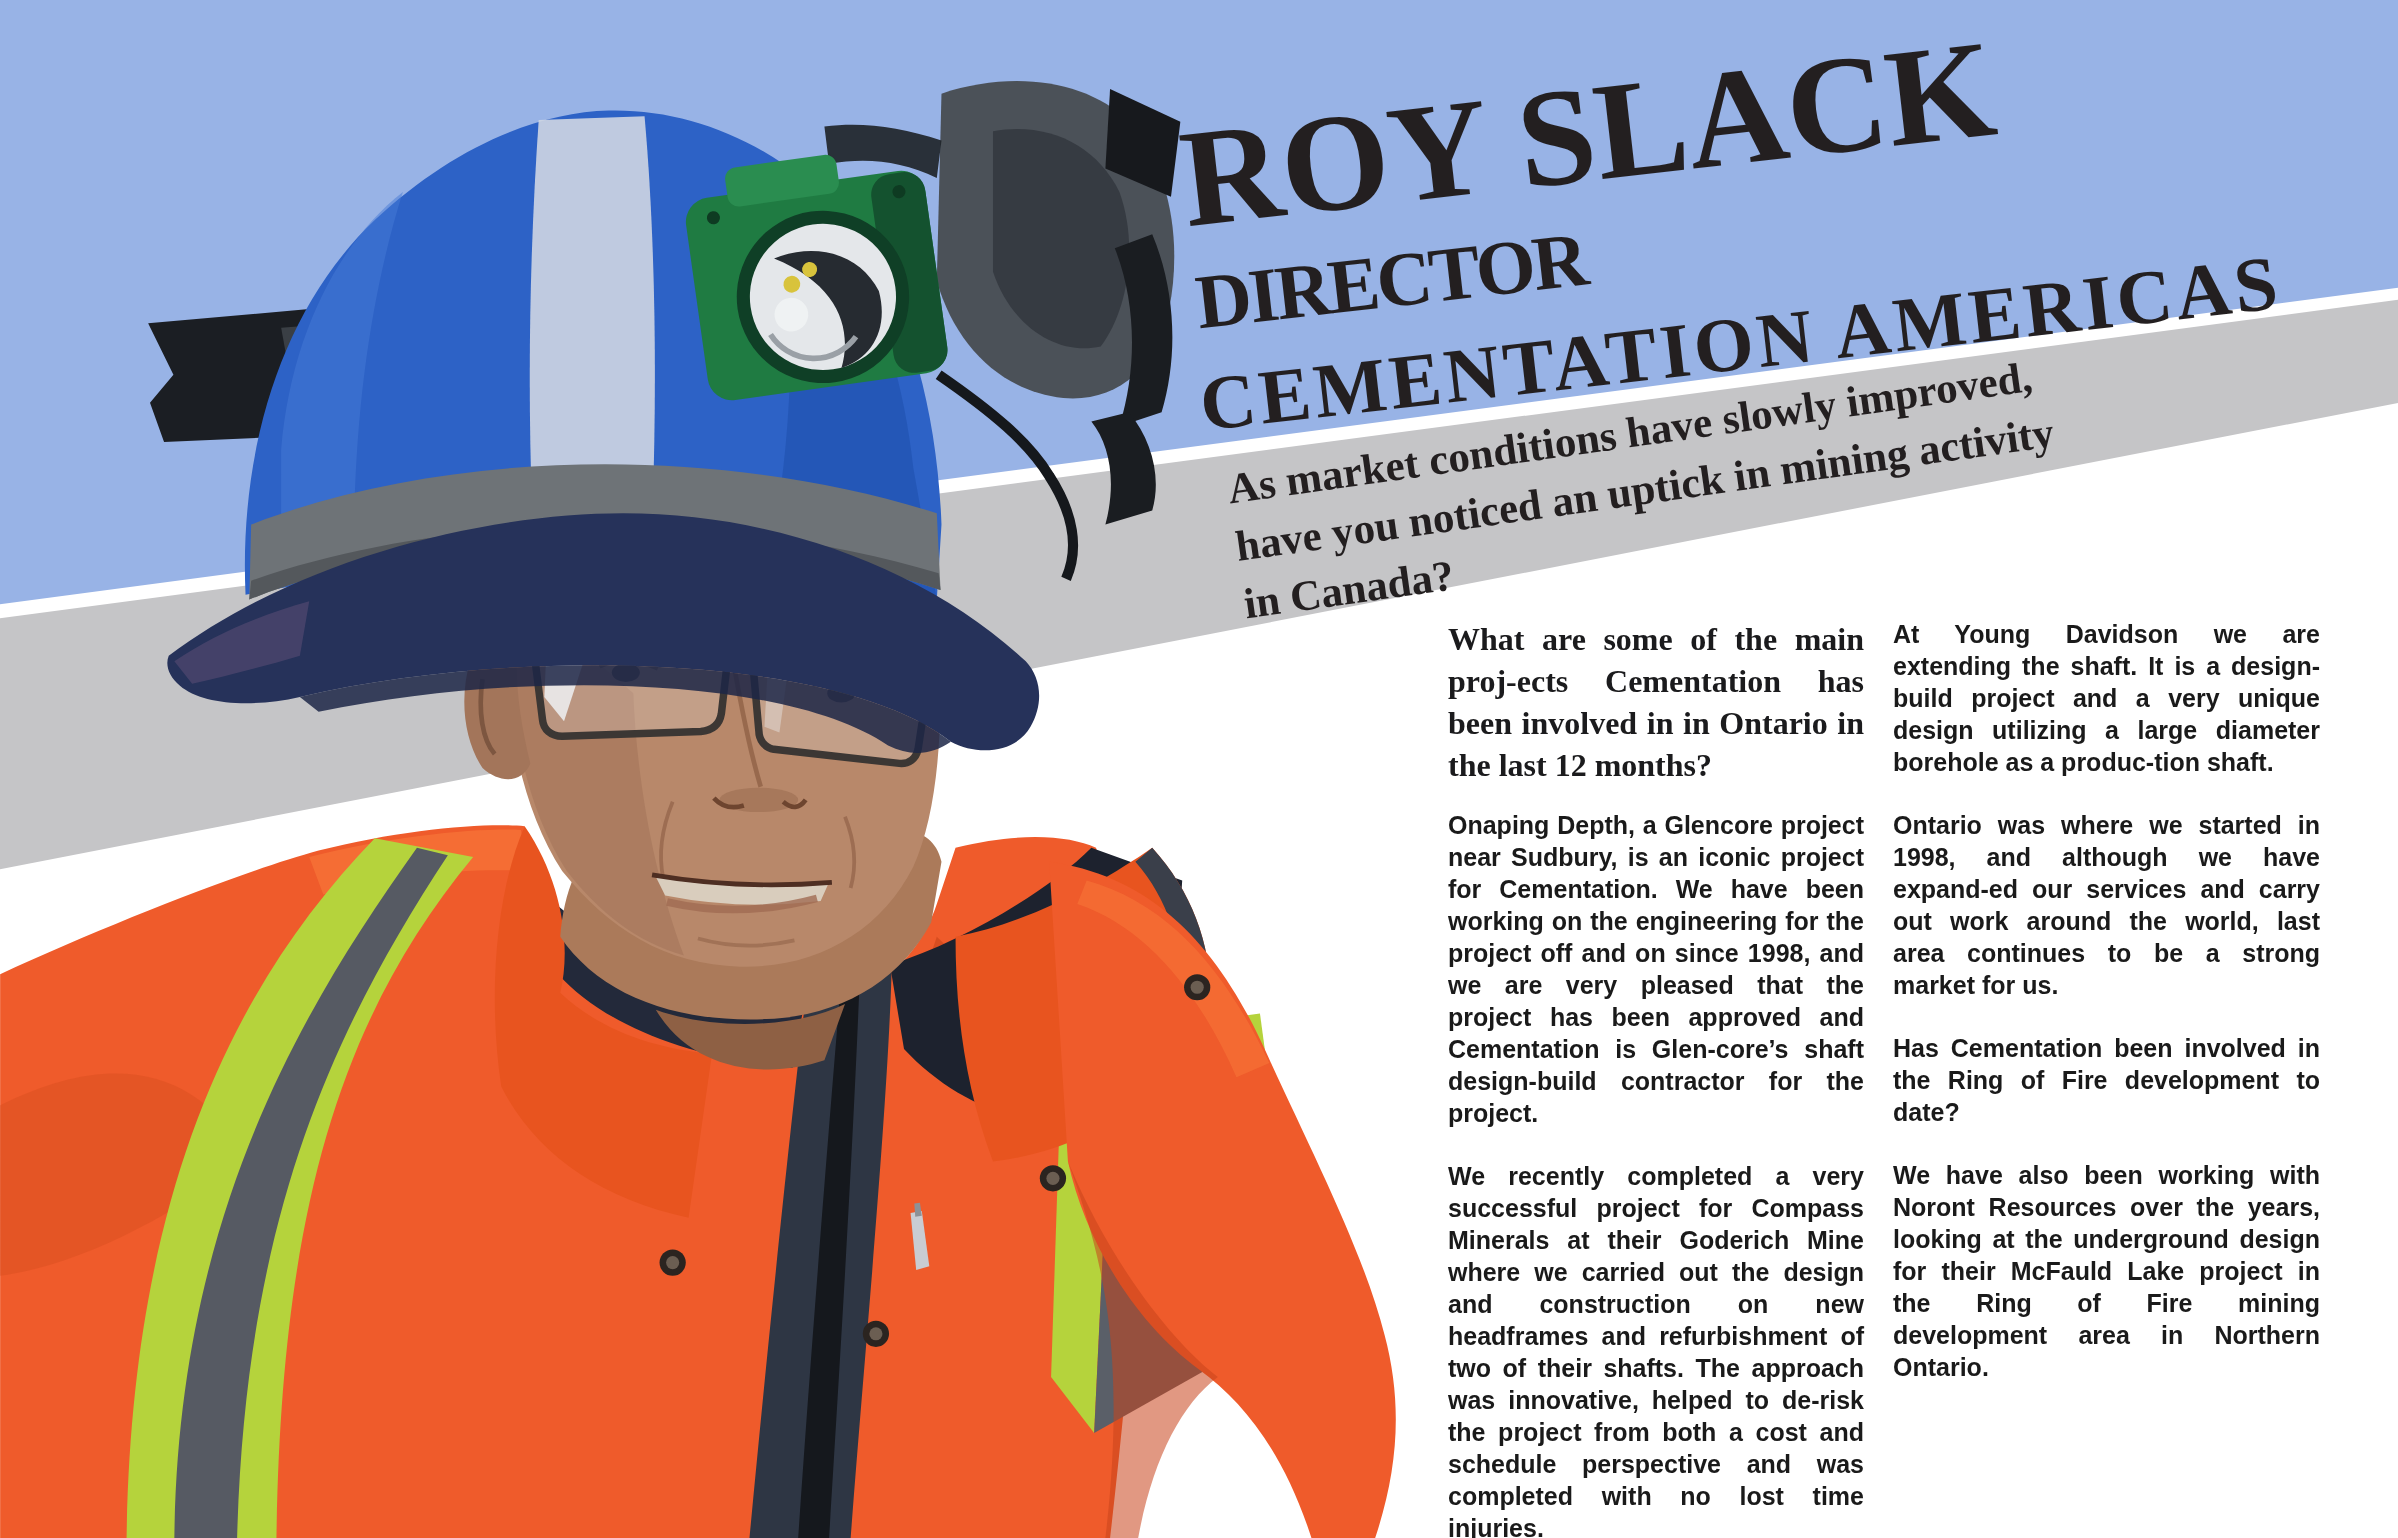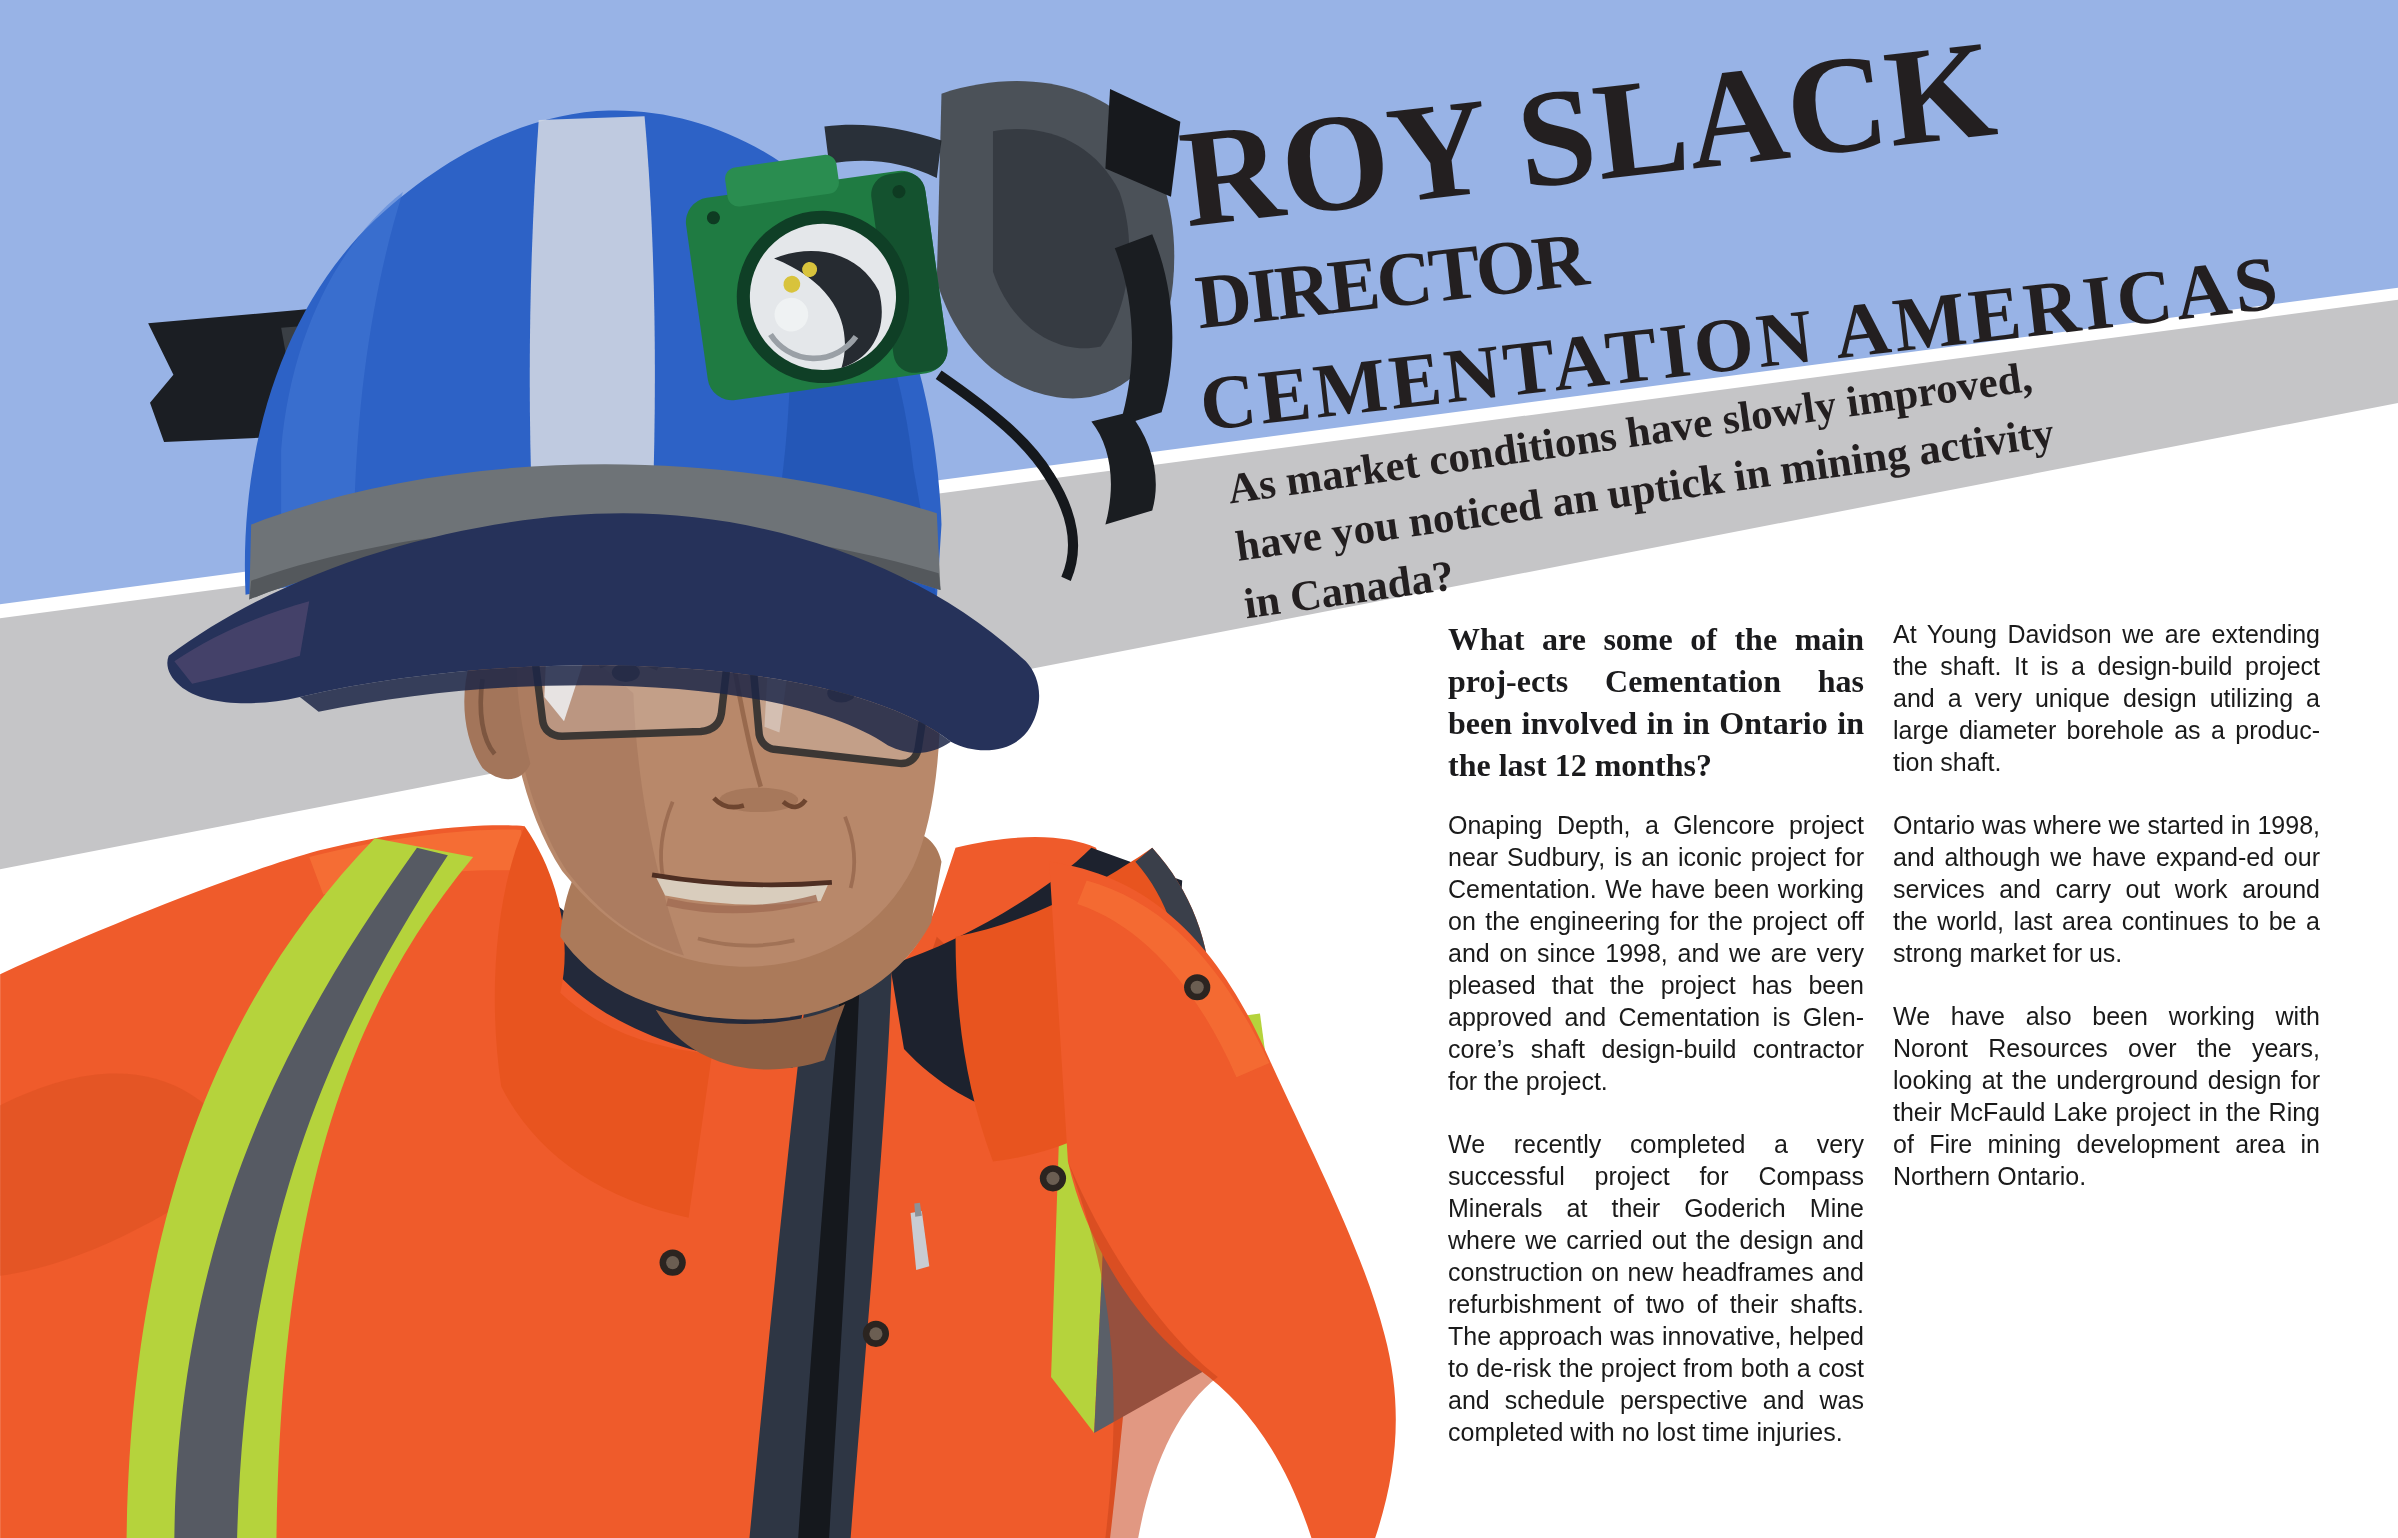--- a/index.html
+++ b/index.html
@@ -16,21 +16,21 @@
   .q-banner{position:absolute;left:1224px;top:461px;transform-origin:0 0;transform:rotate(-8deg);
             font-family:"Liberation Serif",serif;font-weight:bold;color:#231f20;
             font-size:43px;line-height:58px;white-space:pre-line;}
   
   .col{position:absolute;top:618px;color:#1a1a1a;font-size:25px;line-height:32px;
        text-align:justify;}
   .col1{left:1448px;width:416px;}
   .col2{left:1893px;width:427px;}
   .col .q-head{font-family:"Liberation Serif",serif;font-weight:bold;color:#1b1b1d;
        font-size:32px;line-height:42px;margin:0 0 22.5px 0;}
-  .col p{margin:0 0 31px 0;}
+  .col p{margin:0 0 31px 0;font-weight:bold;}
   .col p:last-child{margin-bottom:0;}
   .portrait{position:absolute;left:0;top:0;width:1424px;height:1538px;}
 </style>
 </head>
 <body>
 
 <div class="page">
 
   <svg class="bands" viewBox="0 0 2560 1642" preserveAspectRatio="none">
     <polygon points="0,0 2560,0 2560,307 0,645" fill="#98b3e6"></polygon>
@@ -47,20 +47,21 @@
 
   <div class="col col1">
     <div class="q-head">What are some of the main proj-ects Cementation has been involved in in Ontario in the last 12 months?</div>
     <p>Onaping Depth, a Glencore project near Sudbury, is an iconic project for Cementation. We have been working on the engineering for the project off and on since 1998, and we are very pleased that the project has been approved and Cementation is Glen-core’s shaft design-build contractor for the project.</p>
     <p>We recently completed a very successful project for Compass Minerals at their Goderich Mine where we carried out the design and construction on new headframes and refurbishment of two of their shafts. The approach was innovative, helped to de-risk the project from both a cost and schedule perspective and was completed with no lost time injuries.</p>
   </div>
 
   <div class="col col2">
     <p>At Young Davidson we are extending the shaft. It is a design-build project and a very unique design utilizing a large diameter borehole as a produc-tion shaft.</p>
     <p>Ontario was where we started in 1998, and although we have expand-ed our services and carry out work around the world, last area continues to be a strong market for us.</p>
+    <p>Has Cementation been involved in the Ring of Fire development to date?</p>
     <p>We have also been working with Noront Resources over the years, looking at the underground design for their McFauld Lake project in the Ring of Fire mining development area in Northern Ontario.</p>
   </div>
 
   <svg class="portrait" viewBox="0 0 1520 1642">
 
     <g>
 
       <path d="M0,1040 C120,985 260,930 340,908 C430,885 520,878 560,882
                L585,1005 C610,1065 700,1092 820,1085 C910,1078 975,1040 1000,965
                L1020,905 C1090,888 1140,892 1170,905

